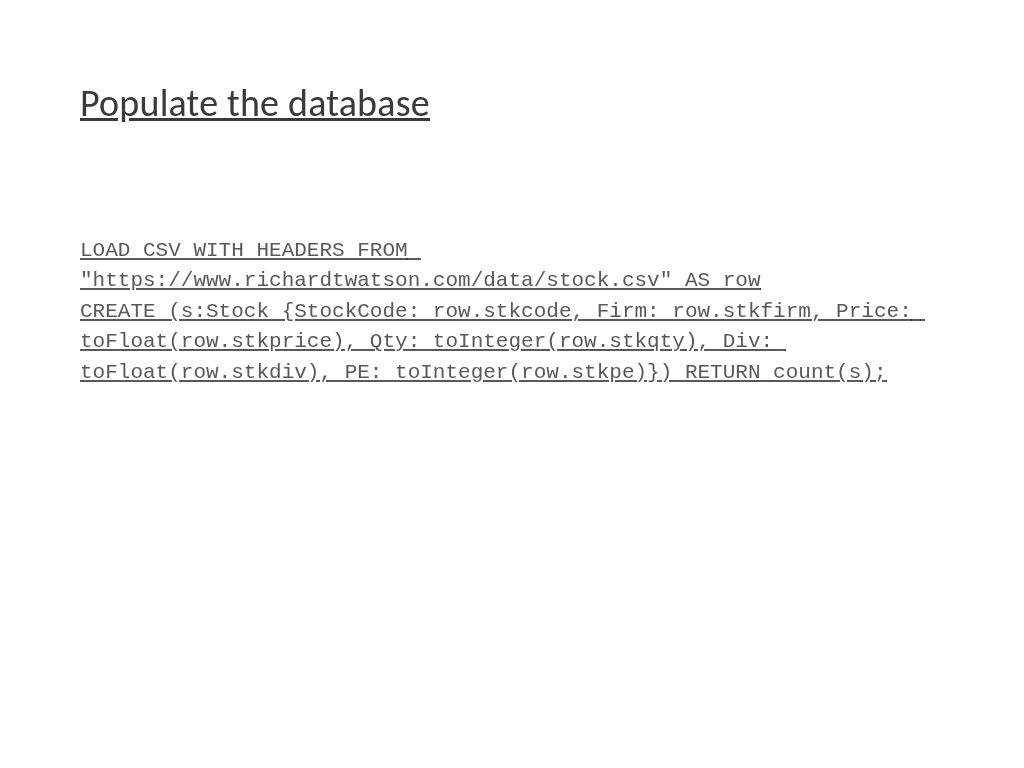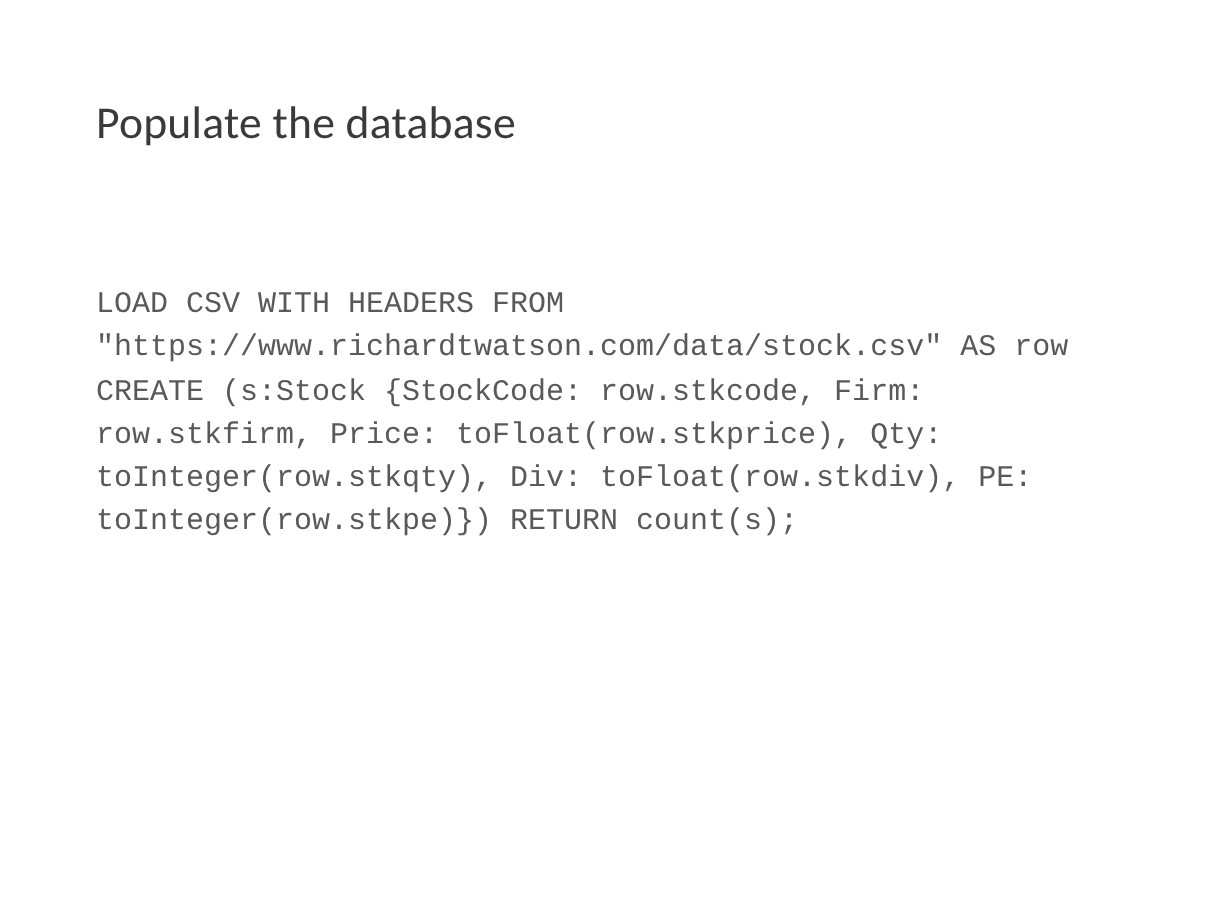--- a/index.html
+++ b/index.html
@@ -1,15 +1,15 @@
 <!DOCTYPE html>
 <html><head>
 <meta charset="utf-8">
 <style>
-  * { margin: 0; padding: 0; box-sizing: border-box; }
+  * { margin: 0; padding: 0; box-sizing: border-box; text-decoration: underline; }
   body {
     width: 1024px;
     height: 768px;
     background: #ffffff;
     font-family: Calibri, "Segoe UI", Arial, sans-serif;
     overflow: hidden;
   }
   .slide {
     width: 100%;
     height: 100%;
@@ -17,21 +17,21 @@
   }
   .title {
     font-size: 38px;
     font-weight: 400;
     color: #3a3a3a;
     margin-bottom: 110px;
     letter-spacing: 0.2px;
   }
   .code {
     font-family: "Courier New", Courier, monospace;
-    font-size: 25px;
+    font-size: 21px;
     color: #595959;
     line-height: 1.45;
     white-space: pre-wrap;
     word-wrap: break-word;
     max-width: 880px;
   }
 </style>
 </head>
 <body>
 

